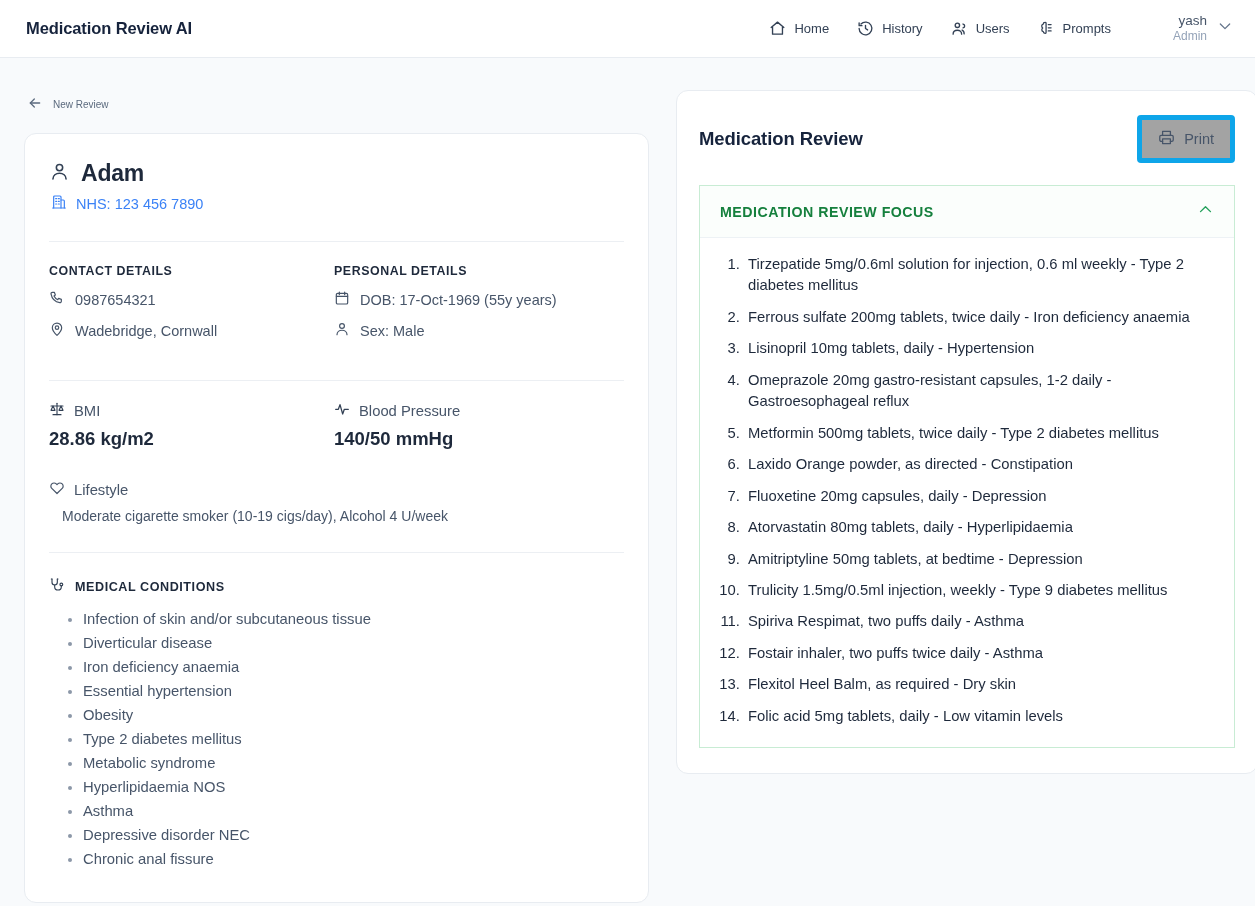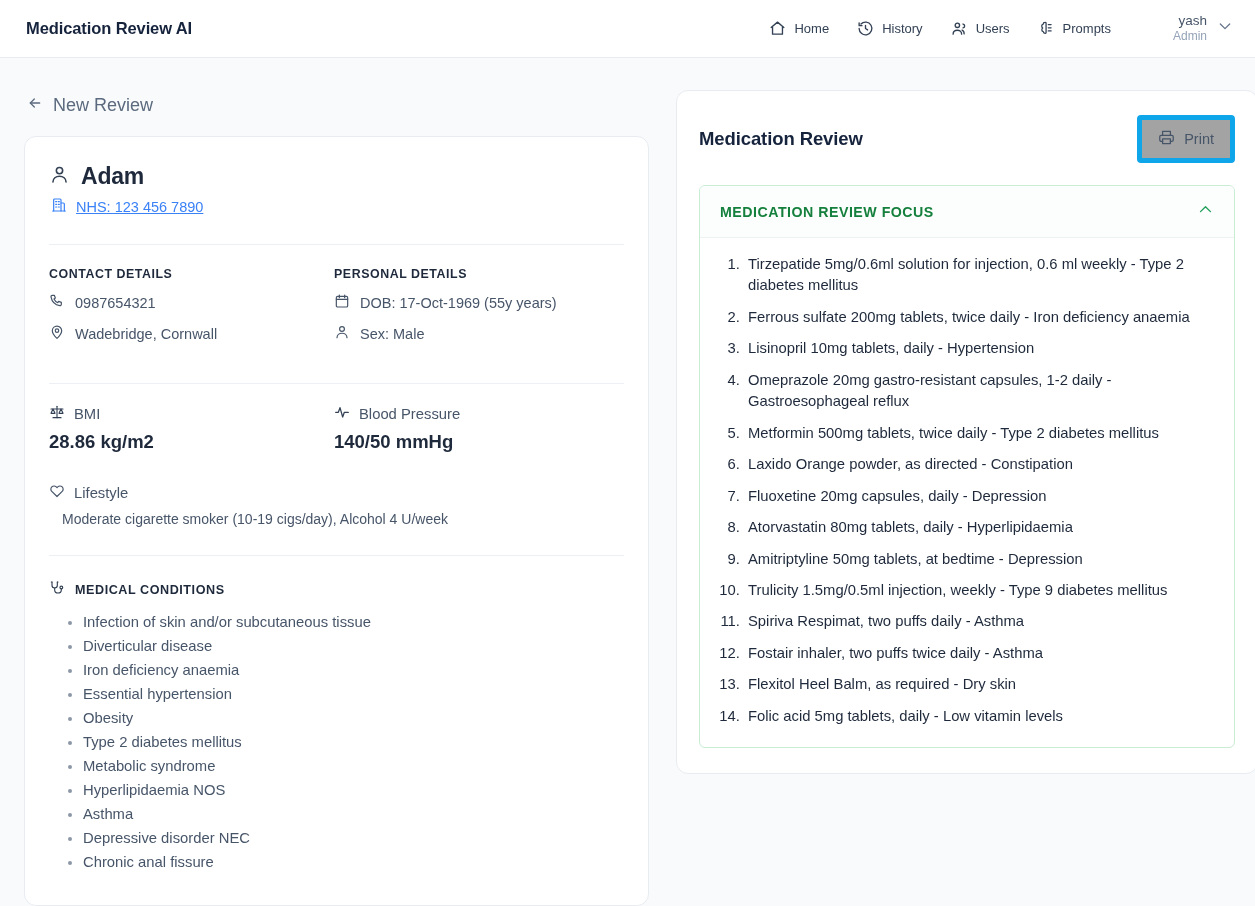--- a/index.html
+++ b/index.html
@@ -61,21 +61,21 @@
     padding: 0 24px;
     height: 848px;
   }
   .col-left { width: 625px; flex: none; }
   .col-right { width: 582px; flex: none; margin-left: 27px; }
 
   .back-link {
     display: flex;
     align-items: center;
     gap: 10px;
-    font-size: 18px;
+    font-size: 10px;
     color: #5b6a7e;
     margin: 37px 0 20px 3px;
     cursor: pointer;
     width: max-content;
   }
 
   
   .patient-card {
     background: #ffffff;
     border: 1px solid #e8ecf1;
@@ -95,21 +95,20 @@
     color: #1e293b;
     letter-spacing: -0.2px;
   }
   .nhs-row {
     display: flex;
     align-items: center;
     gap: 9px;
     margin: 7px 0 0 2px;
     font-size: 14.5px;
     color: #3b82f6;
-    text-decoration: underline;
   }
   .divider {
     height: 1px;
     background: #eceff3;
     margin: 28px 0 0 0;
   }
 
   .detail-cols {
     display: flex;
     margin-top: 22px;
@@ -213,21 +212,21 @@
     background: #a3a3a3;
     padding: 9px 16px;
     font-size: 14.5px;
     color: #475569;
     cursor: pointer;
     font-family: "Liberation Sans", sans-serif;
   }
 
   .focus-panel {
     border: 1px solid #c8ecd4;
-    border-radius: 6px;
+    border-radius: 0;
     overflow: hidden;
   }
   .focus-head {
     display: flex;
     align-items: center;
     justify-content: space-between;
     background: #fbfefc;
     padding: 15px 20px;
     border-bottom: 1px solid #edf2f5;
     cursor: pointer;

